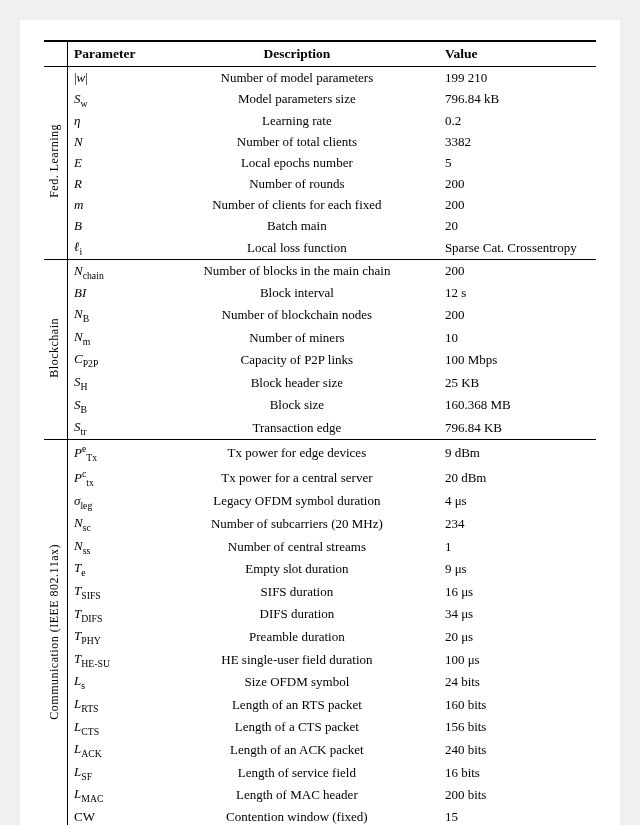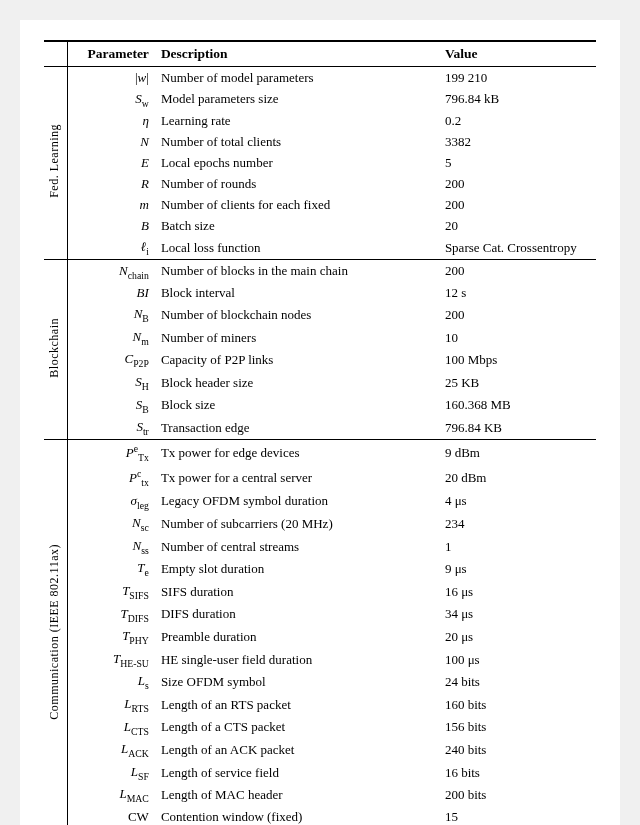--- a/index.html
+++ b/index.html
@@ -32,26 +32,26 @@
       font-size: 13.5px;
     }
     thead tr th:first-child {
       text-align: left;
     }
     td {
       padding: 2.5px 6px;
       vertical-align: middle;
     }
     .col-param {
-      text-align: right;
+      text-align: left;
       width: 80px;
       white-space: nowrap;
     }
     .col-desc {
-      text-align: left;
+      text-align: center;
       width: 260px;
     }
     .col-val {
       text-align: left;
       width: 130px;
       white-space: nowrap;
     }
     .section-label-cell {
       width: 18px;
       border-right: 1.5px solid #000;
@@ -118,21 +118,21 @@
           <td class="col-desc">Number of rounds</td>
           <td class="col-val">200</td>
         </tr>
         <tr>
           <td class="col-param"><i>m</i></td>
           <td class="col-desc">Number of clients for each fixed</td>
           <td class="col-val">200</td>
         </tr>
         <tr>
           <td class="col-param"><i>B</i></td>
-          <td class="col-desc">Batch size</td>
+          <td class="col-desc">Batch main</td>
           <td class="col-val">20</td>
         </tr>
         <tr>
           <td class="col-param"><i>ℓ</i><sub>i</sub></td>
           <td class="col-desc">Local loss function</td>
           <td class="col-val">Sparse Cat. Crossentropy</td>
         </tr>
         <tr class="section-divider">
           <td class="section-label-cell" rowspan="8"><span class="section-label">Blockchain</span></td>
           <td class="col-param"><i>N</i><sub>chain</sub></td>

